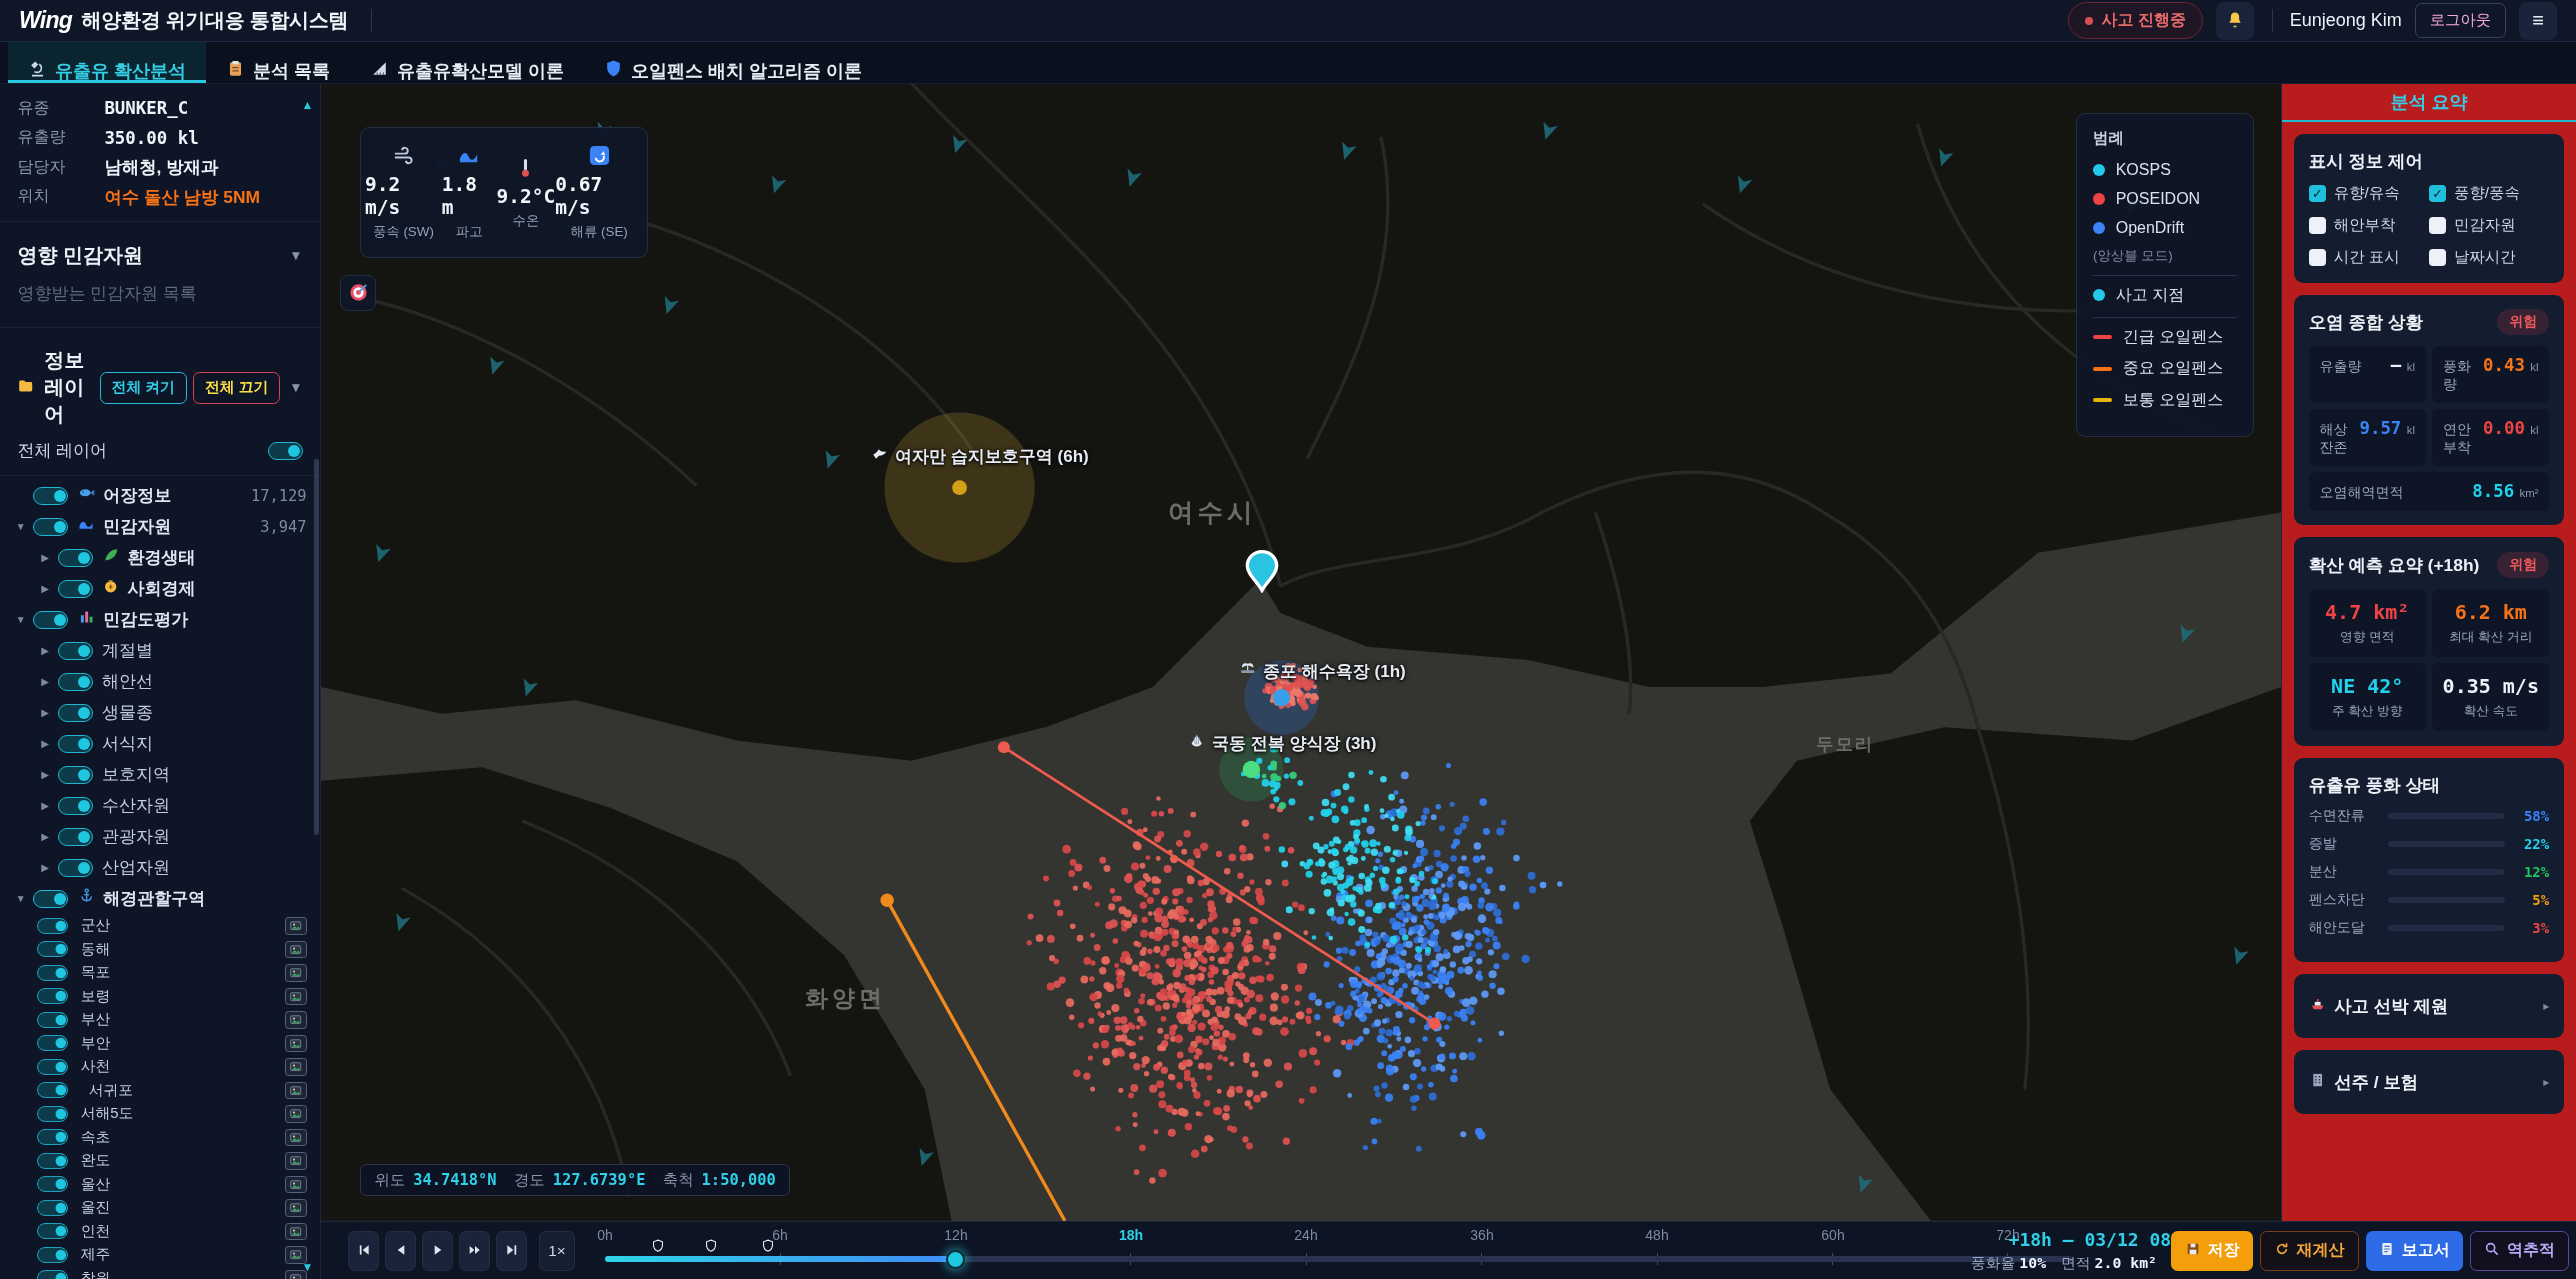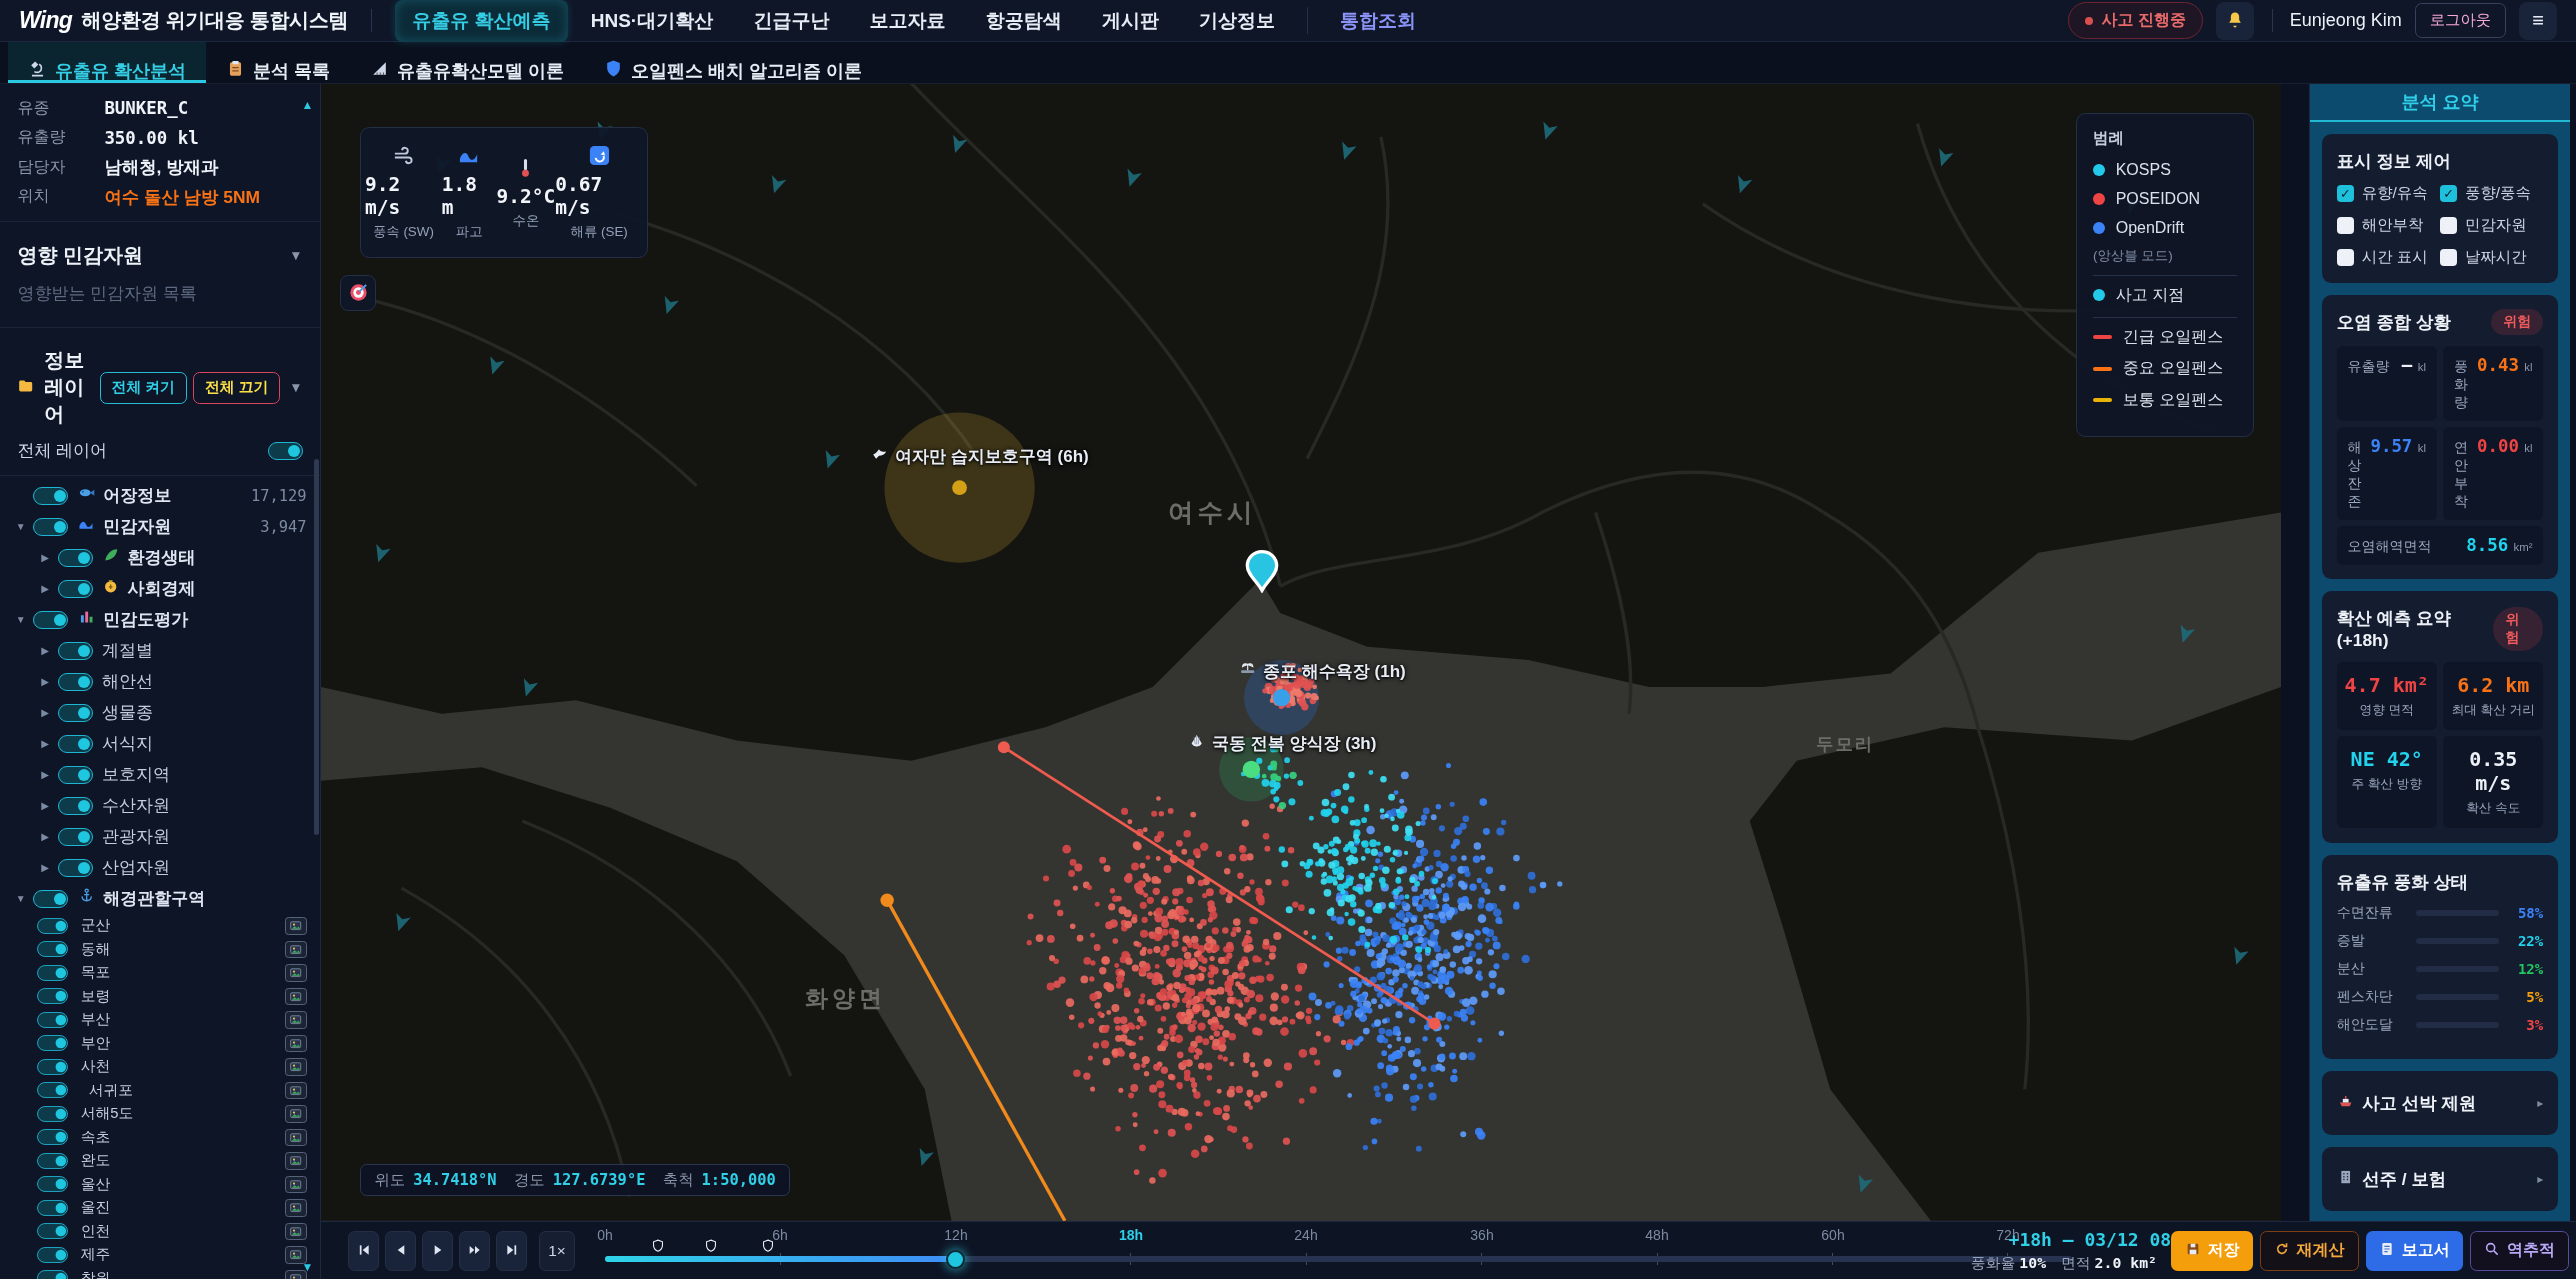--- a/index.html
+++ b/index.html
@@ -86,22 +86,22 @@
   .legend-note { font-size:13.4px; color:#7d8aa3; margin:1.3px 0 4px; }
   .legend-div { height:0.7px; background:#26324b; margin:9.4px 0; }
   .legend-line { width:19px; height:4px; border-radius:2px; flex:none; }
   #coordbar { position:absolute; left:39px; top:1081px; height:32px; background:rgba(13,20,36,.92); border:0.7px solid #2a3650;
     border-radius:6.7px; display:flex; align-items:center; gap:8px; padding:0 13.4px; font-size:15.4px; }
   .coord-label { color:#8b96ab; }
   .coord-value { color:#2fd0e8; font-weight:bold; }
   #accident-pin { position:absolute; left:923px; top:466px; }
 
   
-  #right-panel { position:absolute; left:2281px; top:83px; width:261px; height:1138px; background:#0c4a6e;
-    border-left:0.7px solid #1c2740; z-index:20; overflow:hidden;margin-left:28px; }
+  #right-panel { position:absolute; left:2281px; top:83px; width:295px; height:1138px; background:#b91c1c;
+    border-left:0.7px solid #1c2740; z-index:20; overflow:hidden; }
   #panel-header { height:39px; display:flex; align-items:center; justify-content:center; font-size:18px; font-weight:bold;
     color:#2fd0e8; border-bottom:2px solid #22b8d4; margin-bottom:12px; }
   .card { background:#141c2f; border-radius:9.4px; margin:0 12px 12px; padding:14.8px 14.8px; }
   .card-title-row { display:flex; align-items:center; margin-bottom:10.7px; }
   .card-title { font-size:17.4px; font-weight:bold; color:#eef2f8; display:flex; align-items:center; gap:8px; }
   .danger-badge { margin-left:auto; background:rgba(239,68,68,.16); color:#ef5a5a; font-size:14px; font-weight:bold;
     border-radius:670px; padding:4px 12px; }
   .chk-grid { display:grid; grid-template-columns:1fr 1fr; row-gap:10.7px; }
   .chk-item { display:flex; align-items:center; gap:8px; font-size:15.4px; color:#cfd7e6; cursor:pointer; }
   .chk-box { width:17px; height:17px; border-radius:4px; background:#eef2f8; flex:none; display:flex; align-items:center; justify-content:center; }
@@ -156,31 +156,20 @@
 </style>
 </head>
 <body>
 
 <div id="header">
   <div class="brand">
     <span class="logo-glyph">Wing</span>
     <span class="brand-title">해양환경 위기대응 통합시스템</span>
   </div>
   <div class="hdr-divider"></div>
-  <div id="main-nav">
-      <div class="nav-item active">유출유 확산예측</div>
-      <div class="nav-item">HNS·대기확산</div>
-      <div class="nav-item">긴급구난</div>
-      <div class="nav-item">보고자료</div>
-      <div class="nav-item">항공탐색</div>
-      <div class="nav-item">게시판</div>
-      <div class="nav-item">기상정보</div>
-      <div class="nav-sep"></div>
-      <div class="nav-item purple">통합조회</div>
-    </div>
   <div id="header-right">
     <div class="incident-badge">
       <span class="incident-dot"></span>
       <span>사고 진행중</span>
     </div>
     <div class="icon-btn">
       <span><svg width="20" height="20" viewBox="0 0 24 24">
             <path d="M12 3c-3 0-5 2.2-5 5v4l-2 3.4h14L17 12V8c0-2.8-2-5-5-5z" fill="#f5c84c"></path>
             <path d="M10 19a2 2 0 004 0z" fill="#f5c84c"></path>
           </svg></span>

